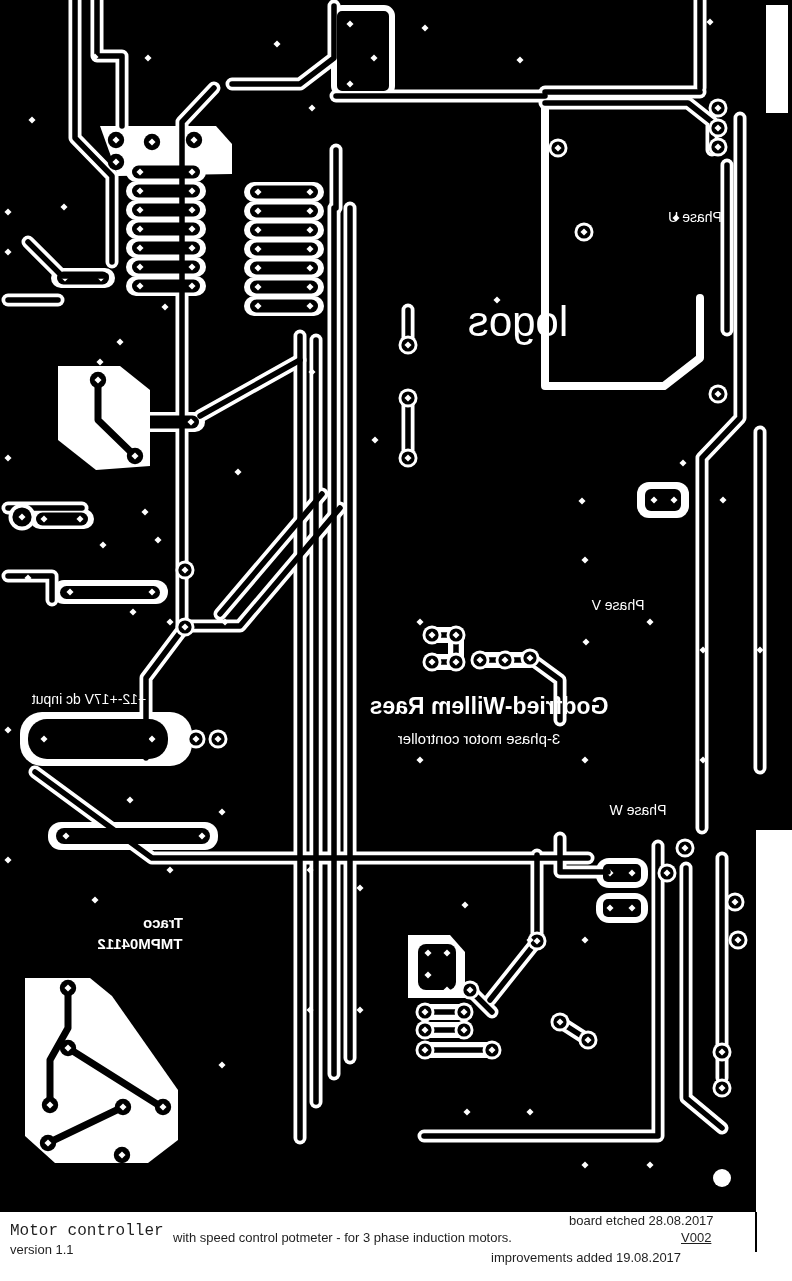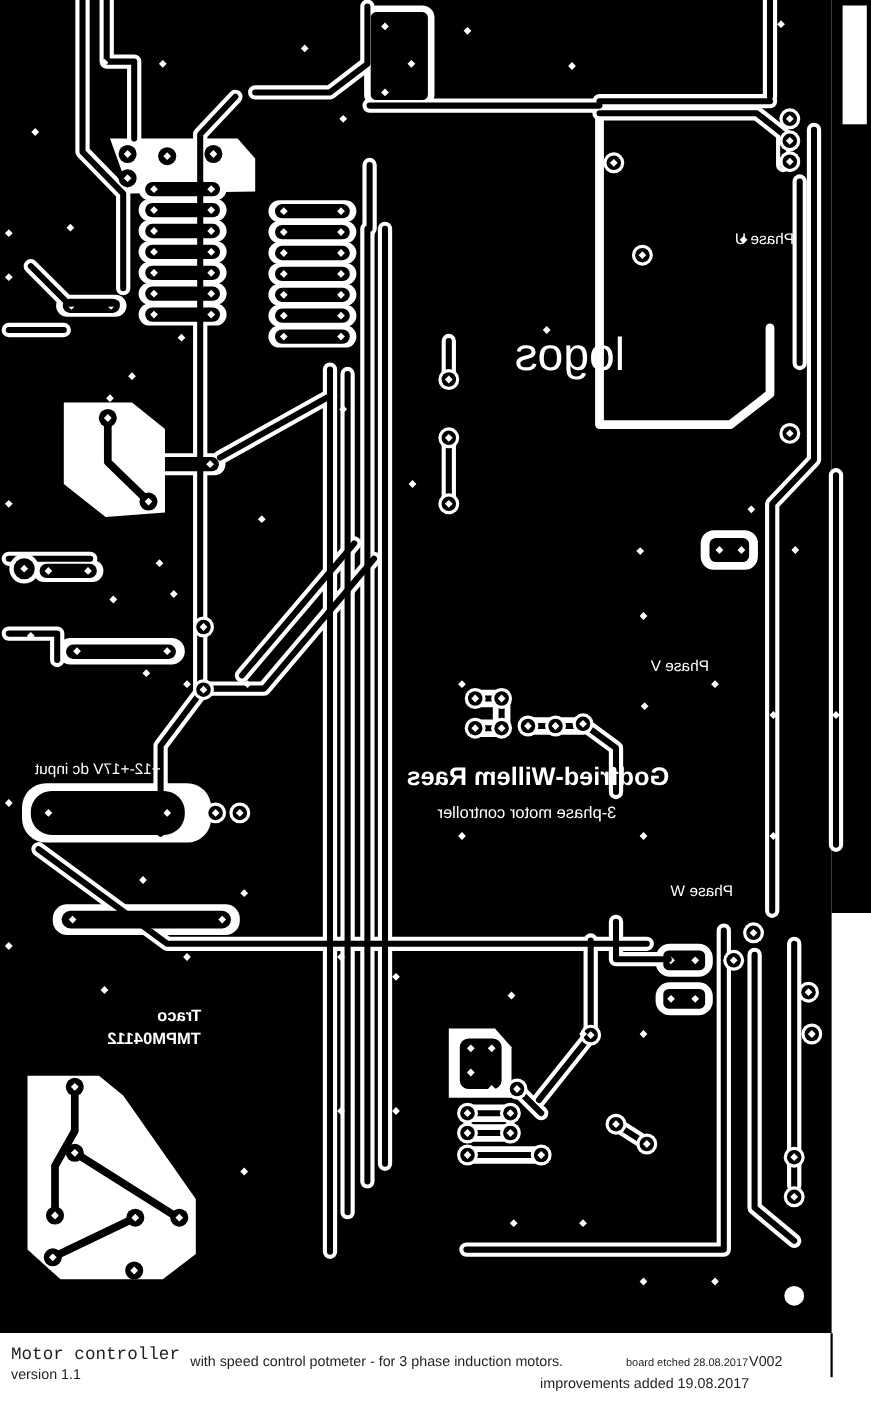--- a/index.html
+++ b/index.html
@@ -11,22 +11,22 @@
   .ch15{stroke:#fff;stroke-width:16;fill:none;stroke-linejoin:round;stroke-linecap:round;}
   .tr{stroke:#000;stroke-width:5.5;fill:none;stroke-linejoin:round;stroke-linecap:round;}
   .tr7{stroke:#000;stroke-width:7;fill:none;stroke-linejoin:round;stroke-linecap:round;}
   .lbl{fill:#fff;font-family:"Liberation Sans",sans-serif;}
   #footer{position:absolute;left:0;top:1212px;width:792px;height:69px;background:#fff;color:#1f1f1f;}
   #footer span{position:absolute;white-space:nowrap;}
   .f-title{left:10px;top:10px;font-size:16px;font-family:Liberation Mono, monospace;}
   .f-version{left:10px;top:30px;font-size:13px;}
   .f-line1{left:173px;top:18px;font-size:13px;}
   .f-line2{left:173px;top:43px;font-size:13px;}
-  .f-etched{left:533px;top:22px;font-size:10px;padding-left:36px;}
-  .f-rev{left:681px;top:18px;font-size:13px;}
+  .f-etched{left:533px;top:1px;font-size:13px;padding-left:36px;}
+  .f-rev{left:681px;top:18px;font-size:13px;text-decoration:underline;}
   .f-impr{left:491px;top:38px;font-size:13px;}
   .edge-tick{position:absolute;left:755px;top:0;width:2px;height:40px;background:#000;}
 </style>
 </head>
 <body>
 
 <div id="stage">
 <svg width="792" height="1212" viewBox="0 0 792 1212">
   <defs>
     <g id="d">

